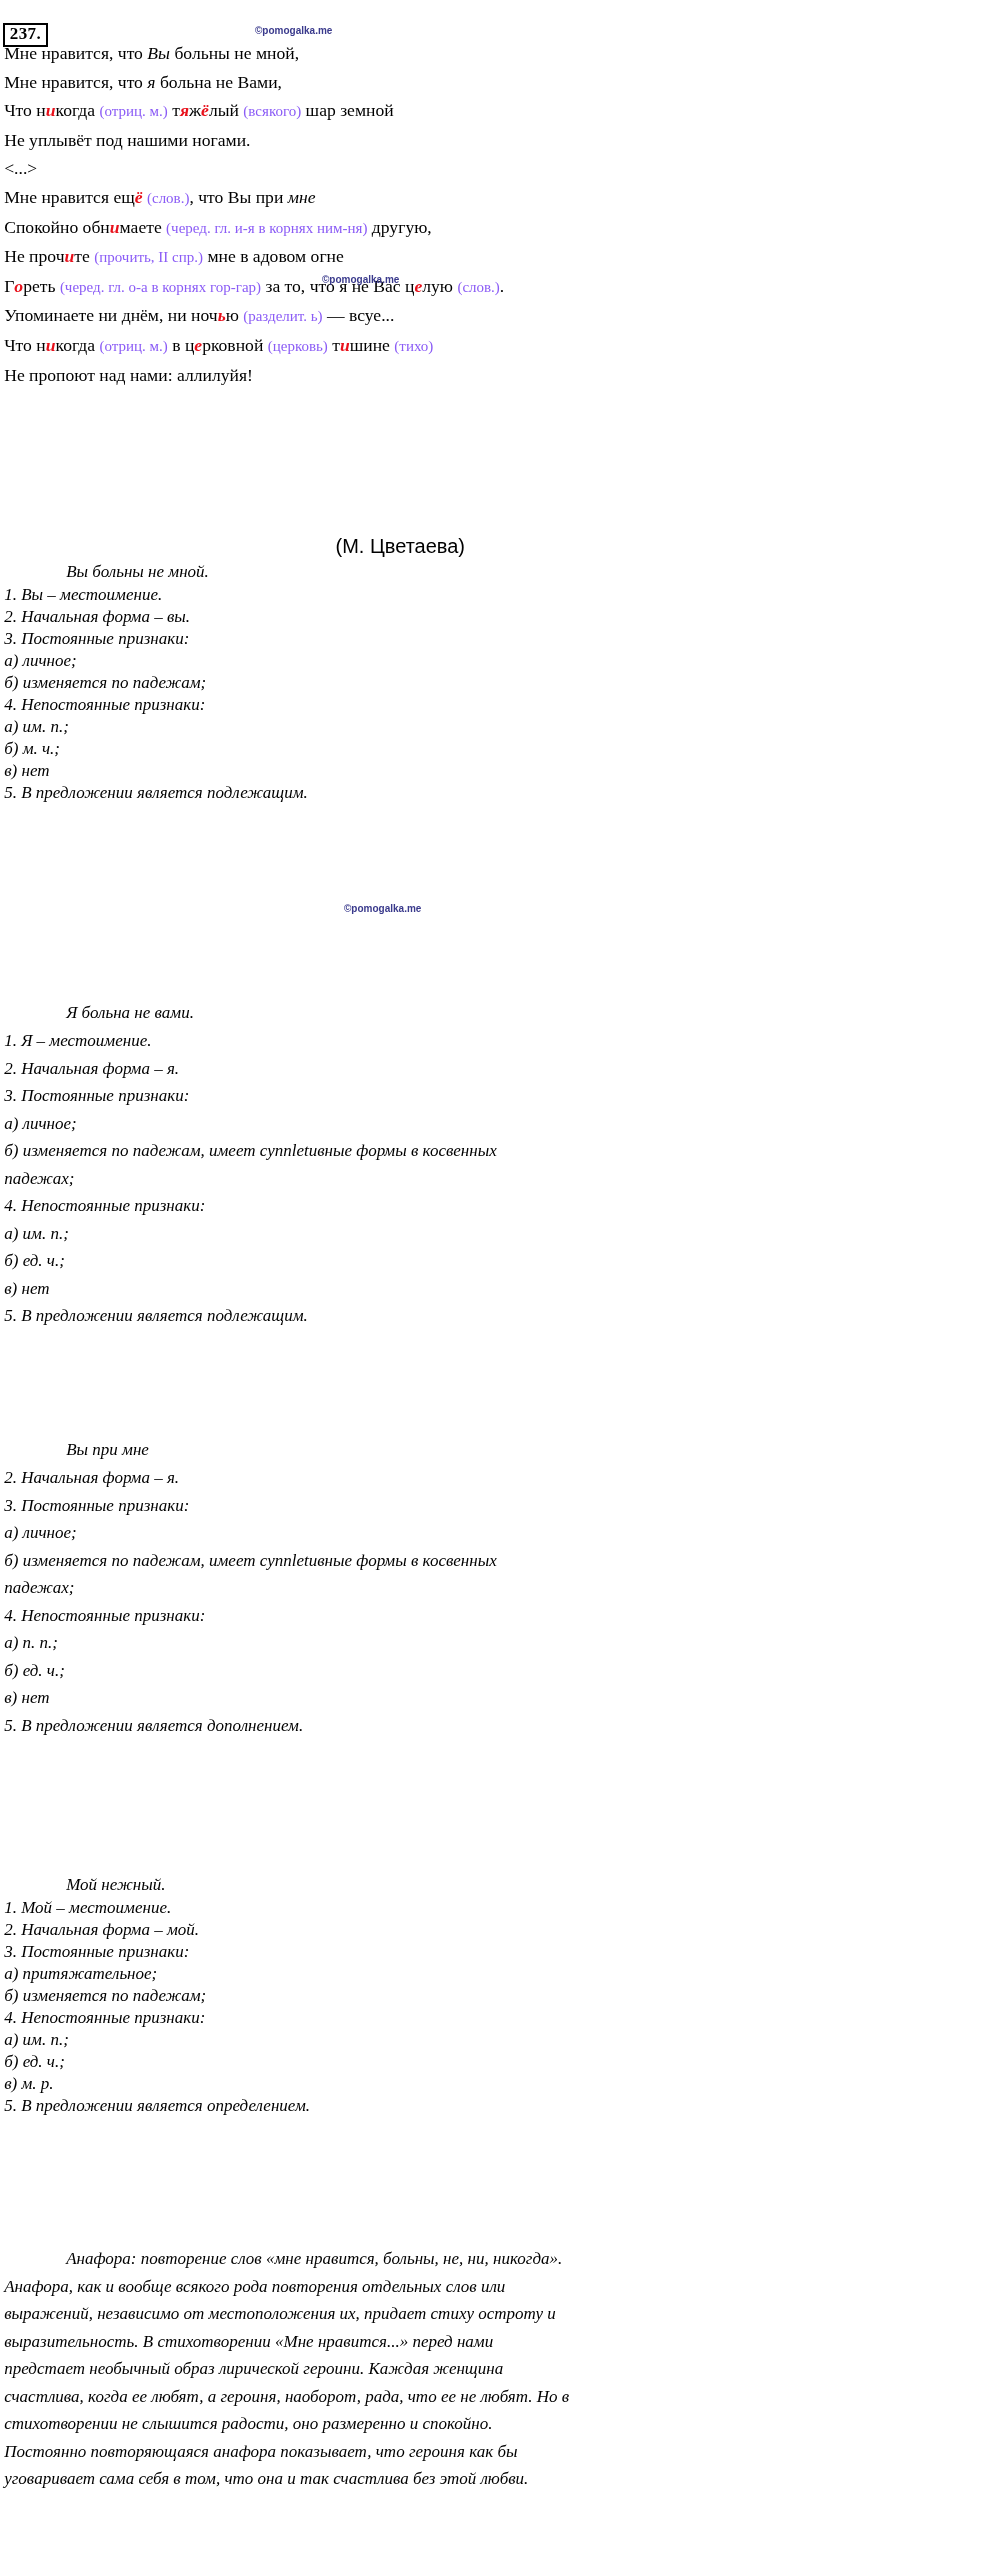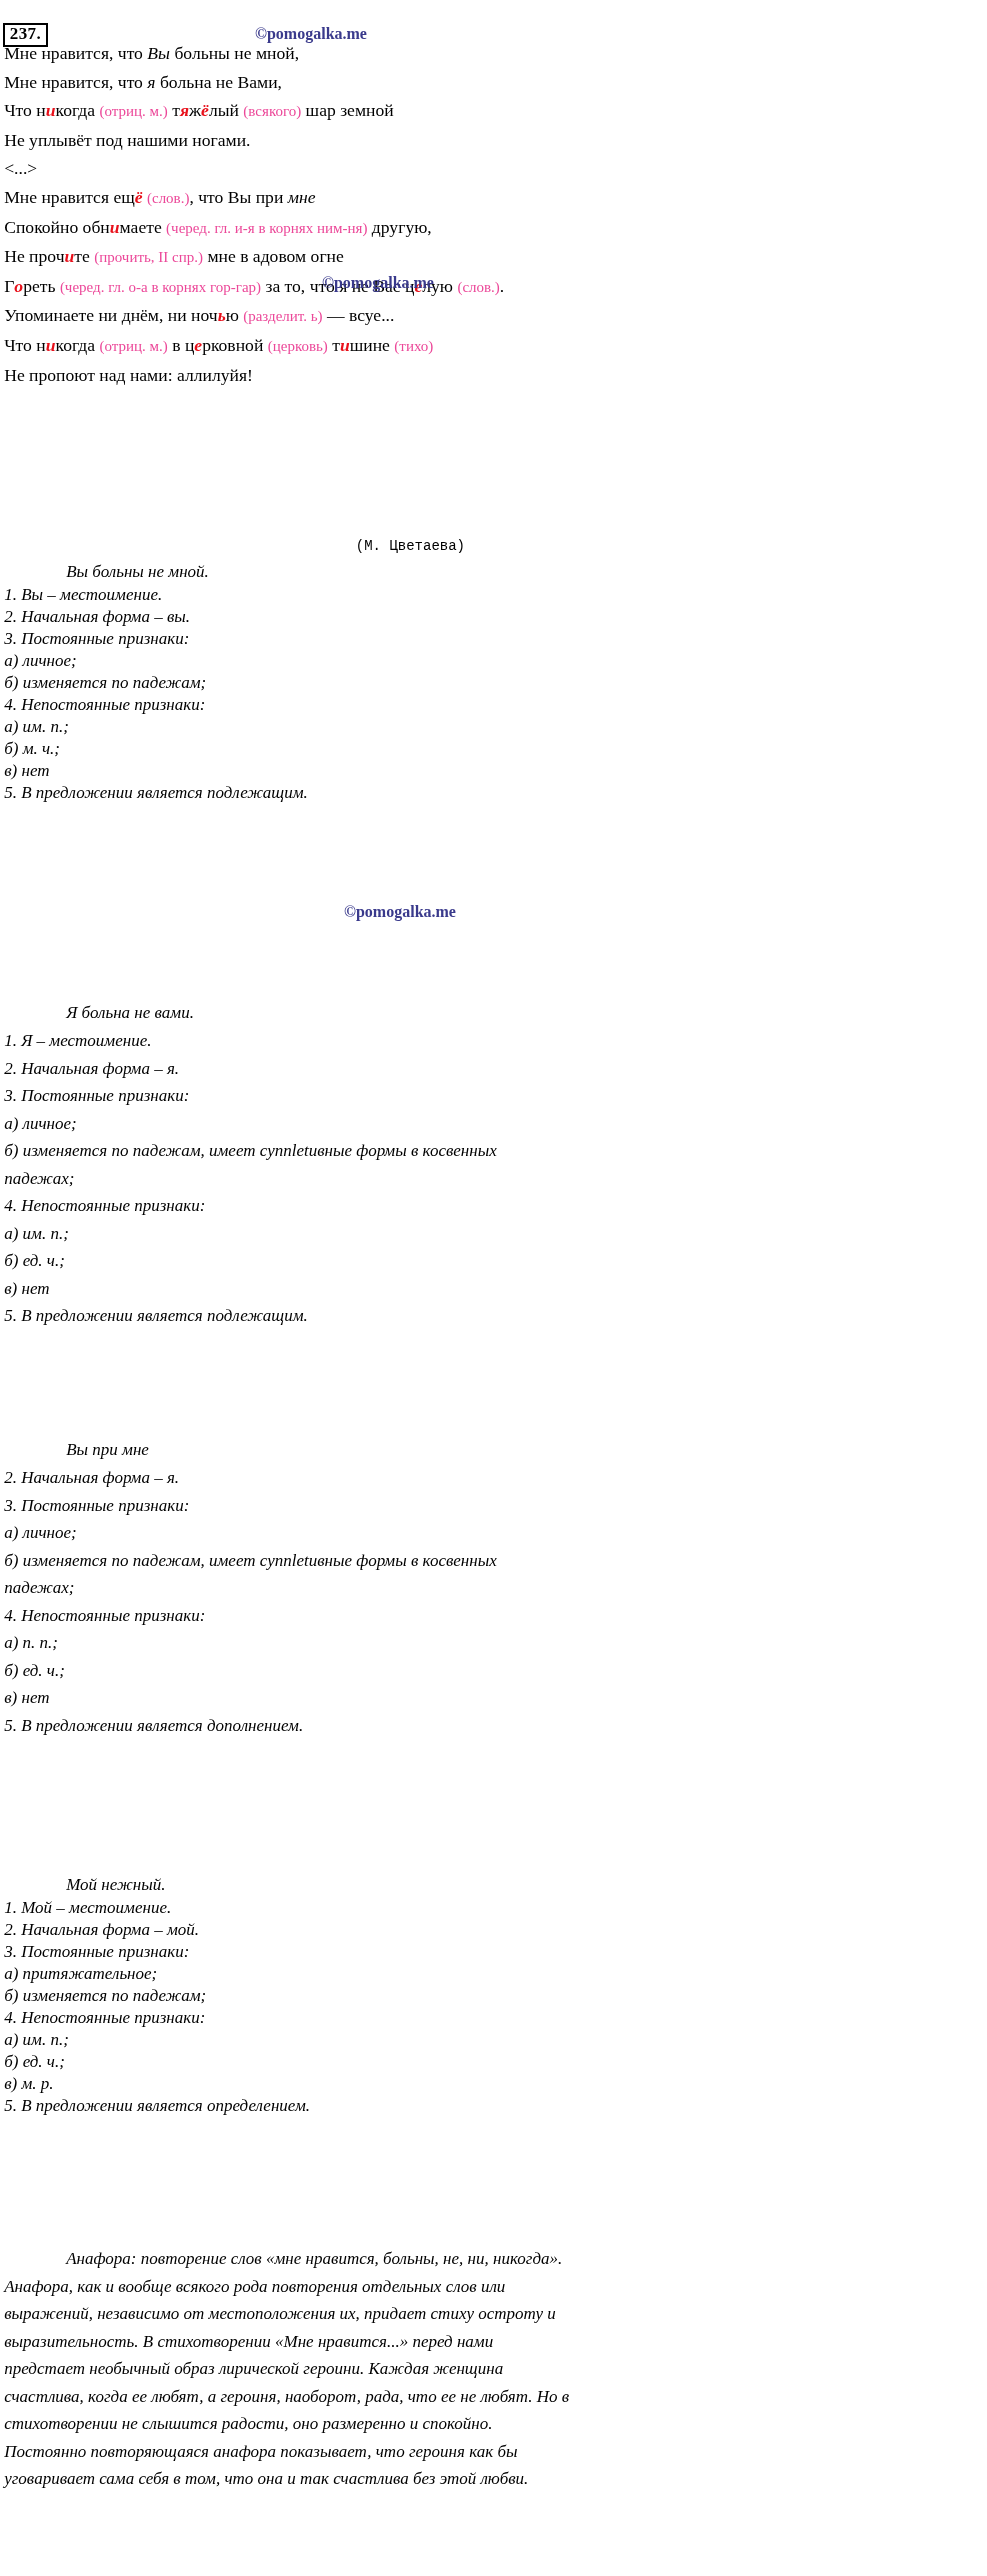--- a/index.html
+++ b/index.html
@@ -50,30 +50,30 @@
     font-family: "Liberation Serif", "DejaVu Serif", serif;
     font-size: 17.6px;
     line-height: 23px;
     white-space: nowrap;
     margin: 0 0 5.6px 0;
     color: #000;
   }
 
   .it { font-style: italic; }
   .hl { color: #e8111b; font-weight: bold; font-style: italic; }
-  .note { color: #ec4899; font-size: 15px; }
+  .note { color: #8b5cf6; font-size: 15px; }
 
   .attrib {
     position: absolute;
     top: 536px;
     left: 0;
     width: 465px;
     text-align: right;
-    font-family: Liberation Mono, monospace;
-    font-size: 14px;
+    font-family: Liberation Sans, sans-serif;
+    font-size: 20px;
     line-height: 21px;
   }
 
   
   .analysis {
     position: absolute;
     left: 4.2px;
     width: 973px;
     font-family: "Liberation Serif", "DejaVu Serif", serif;
     font-style: italic;
@@ -100,22 +100,22 @@
     font-style: italic;
     font-size: 17px;
     line-height: 27.5px;
   }
   .cm-first { padding-left: 62px; }
   .cm-line { margin: 0; }
 
   
   .watermark {
     position: absolute;
-    font-family: Liberation Serif, serif;
-    font-size: 16px;
+    font-family: Liberation Sans, sans-serif;
+    font-size: 10px;
     font-weight: bold;
     color: #3a3a8c;
     white-space: nowrap;
   }
 </style>
 </head>
 <body>
 
 <div class="page">
 

